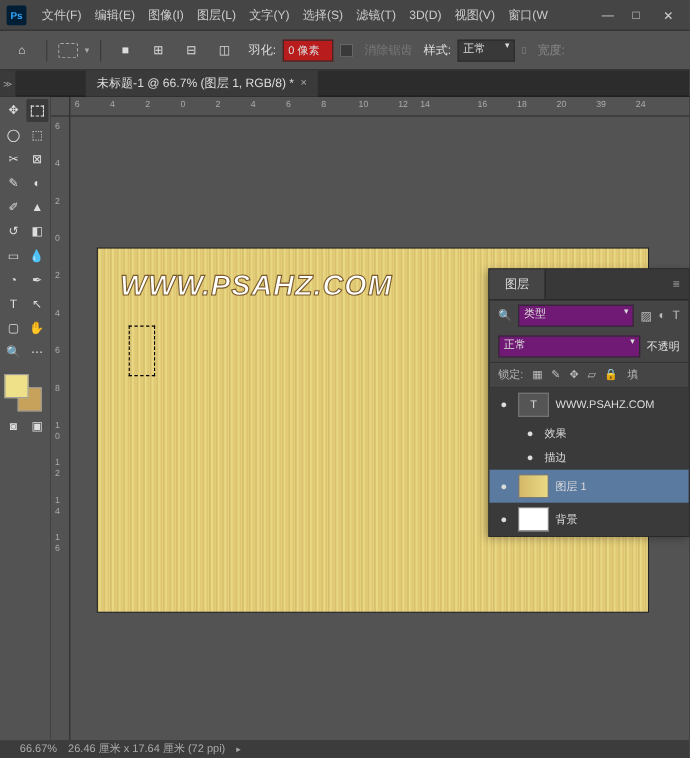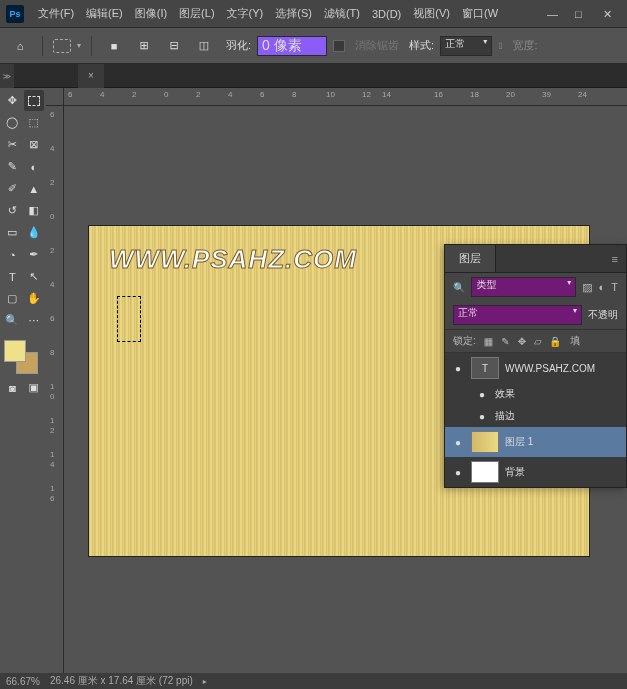--- a/index.html
+++ b/index.html
@@ -5,21 +5,21 @@
 *{box-sizing:border-box;margin:0;padding:0;user-select:none}
 body{background:#535353;font-family:"Microsoft YaHei",Arial,sans-serif;font-size:11px;color:#ddd;width:627px;height:689px;overflow:hidden;position:relative}
 .titlebar{height:28px;background:#454545;display:flex;align-items:center;padding:0 6px;border-bottom:1px solid #2a2a2a}
 .ps-logo{width:18px;height:18px;background:#001e36;border-radius:2px;display:flex;align-items:center;justify-content:center;margin-right:8px;color:#31a8ff;font-size:9px;font-weight:bold}
 .menu-item{padding:4px 6px;color:#ccc;font-size:11px;cursor:default}
 .win-controls{margin-left:auto;display:flex;gap:16px;padding-right:6px}
 .win-btn{width:12px;height:12px;color:#ccc;font-size:11px;cursor:pointer}
 .options-bar{height:36px;background:#535353;border-bottom:1px solid #2a2a2a;display:flex;align-items:center;padding:0 8px;gap:6px}
 .opt-btn{width:24px;height:24px;display:flex;align-items:center;justify-content:center;color:#ddd;border-radius:2px}
 .opt-label{font-size:11px;color:#ddd;margin-left:4px}
-.opt-input{width:70px;height:20px;background:#8b5cf6;border:1px solid #2a2a2a;color:#ddd;font-size:14px;padding:0 4px}
+.opt-input{width:46px;height:20px;background:#b91c1c;border:1px solid #2a2a2a;color:#ddd;font-size:10px;padding:0 4px}
 .opt-check{width:12px;height:12px;background:#393939;border:1px solid #666}
 .opt-sel{height:20px;background:#393939;border:1px solid #2a2a2a;color:#ddd;font-size:10px;padding:0 4px;min-width:52px}
 .tab-strip{height:24px;background:#2c2c2c;border-bottom:1px solid #1a1a1a;display:flex;align-items:center;padding-left:78px}
 .doc-tab{height:24px;padding:0 10px;display:flex;align-items:center;font-size:11px;color:#ddd;background:#3a3a3a;gap:6px}
 .tab-close{color:#aaa;font-size:10px}
 .dock-left{position:absolute;left:0;top:64px;width:14px;height:24px;background:#3a3a3a;display:flex;align-items:center;justify-content:center;color:#aaa;font-size:8px}
 .main{display:flex;height:calc(100% - 88px - 16px)}
 .tools{width:46px;background:#535353;padding:2px;display:flex;flex-direction:column;gap:1px}
 .tool-row{display:flex;gap:1px}
 .tool{width:21px;height:21px;display:flex;align-items:center;justify-content:center;color:#ddd;position:relative;border-radius:2px}
@@ -46,21 +46,21 @@
 .panel-icons{display:flex;gap:6px;color:#bbb;font-size:11px}
 .lock-row{display:flex;align-items:center;gap:8px;padding:4px 8px;font-size:10px;color:#bbb;border-top:1px solid #333;border-bottom:1px solid #333}
 .layers-list{background:#3a3a3a}
 .layer{display:flex;align-items:center;padding:4px 6px;gap:6px;font-size:10px;min-height:28px}
 .layer.sel{background:#5a7aa0}
 .layer.sub{padding-left:30px;min-height:20px}
 .eye{width:14px;text-align:center;color:#ddd}
 .thumb{width:28px;height:22px;border:1px solid #777;display:flex;align-items:center;justify-content:center;font-size:10px}
 .thumb.gold{background:linear-gradient(90deg,#d4b868,#ead985)}
 .thumb.white{background:#fff}
-.status{position:absolute;bottom:0;left:0;right:0;height:16px;background:#3c3c3c;color:#aaa;font-size:10px;display:flex;align-items:center;padding:0 6px;gap:10px}
+.status{position:absolute;bottom:0;left:0;right:0;height:16px;background:#3c3c3c;color:#aaa;font-size:10px;display:flex;align-items:center;padding:0 18px;gap:10px}
 .sep-v{width:1px;height:20px;background:#3a3a3a;margin:0 4px}
 </style>
 </head>
 <body>
 
 <div class="titlebar">
   <div class="ps-logo">Ps</div>
   <div class="menu-item">文件(F)</div>
   <div class="menu-item">编辑(E)</div>
   <div class="menu-item">图像(I)</div>
@@ -95,20 +95,21 @@
   <span class="opt-label">样式:</span>
   <div class="opt-sel"><span>正常</span> <span style="float:right;font-size:8px">▾</span></div>
   <span style="font-size:8px;color:#888">▯</span>
   <span class="opt-label" style="color:#888">宽度:</span>
 </div>
 
 <div class="dock-left">≫</div>
 
 <div class="tab-strip">
   <div class="doc-tab">
+    <span>未标题-1 @ 66.7% (图层 1, RGB/8) *</span>
     <span class="tab-close">×</span>
   </div>
 </div>
 
 <div class="main">
   <div class="tools">
     <div class="tool-row">
         <div class="tool">✥</div>
         <div class="tool sel">
           <div style="width:12px;height:10px;border:1px dashed #ddd"></div>

